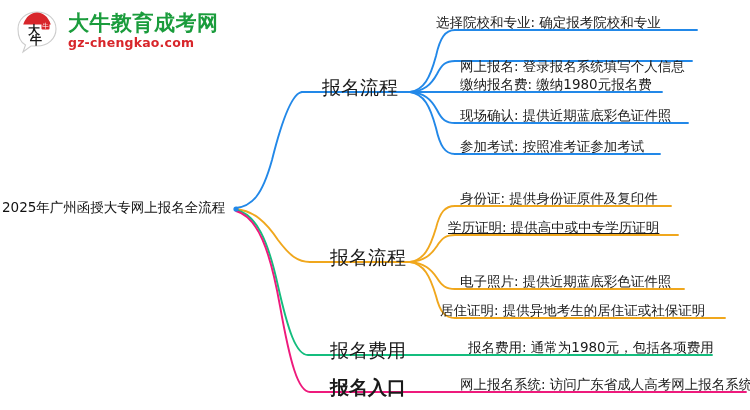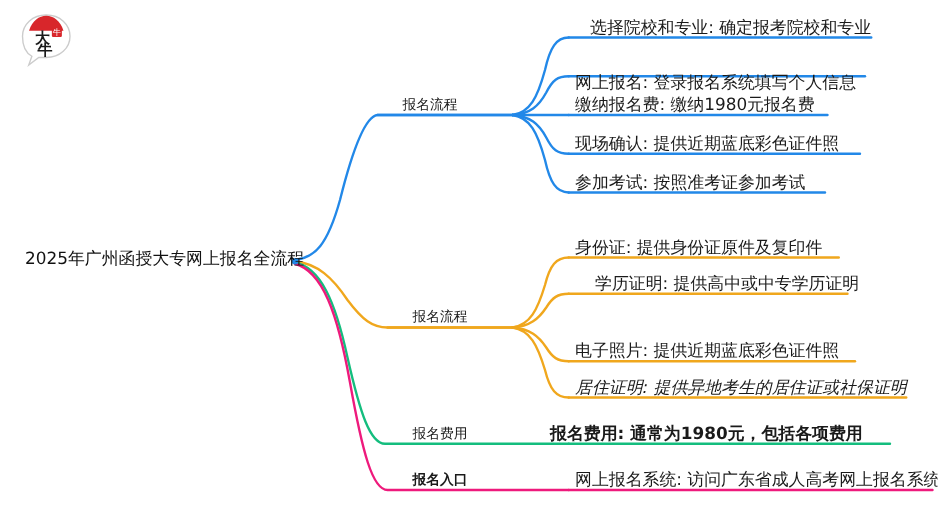--- a/index.html
+++ b/index.html
@@ -64,21 +64,21 @@
     position: absolute;
     white-space: nowrap;
     color: #1a1a1a;
     font-size: 13.5px;
     line-height: 1;
   }
   #root-label {
     font-size: 13.5px;
     color: #111;
   }
-  .branch-label { font-size: 11px; }
+  .branch-label { font-size: 19px; }
   .leaf-label   { font-size: 13.5px; }
 </style>
 </head>
 <body>
 
 <div id="logo-block">
   <div id="logo-mark">
     <svg width="46" height="46" viewBox="0 0 46 46" aria-hidden="true">
 
       <path d="M23 4 C34 4 42 11.5 42 21 C42 30.5 34 38 23 38 L17 38 L9 44 L11.5 37 C6 34 4 27.8 4 21 C4 11.5 12 4 23 4 Z" fill="#ffffff" stroke="#cccccc" stroke-width="1.1"></path>
@@ -86,20 +86,22 @@
       <path d="M9.2 16.5 C12 8.5 17.2 4.6 23 4.6 C28.8 4.6 34 8.5 36.8 16.5 Z" fill="#d8262b"></path>
 
       <rect x="27.5" y="13.5" width="8" height="8" rx="1" fill="#d8262b"></rect>
       <text x="31.5" y="20" font-size="6.5" fill="#ffffff" text-anchor="middle" font-family="DejaVu Sans, sans-serif">牛</text>
 
       <text x="20" y="26" font-size="12" fill="#1a1a1a" text-anchor="middle" font-family="DejaVu Sans, sans-serif" font-weight="bold">大</text>
       <text x="22" y="36" font-size="12" fill="#1a1a1a" text-anchor="middle" font-family="DejaVu Sans, sans-serif" font-weight="bold">牛</text>
     </svg>
   </div>
   <div id="logo-text-wrap">
+    <div id="logo-title">大牛教育成考网</div>
+    <div id="logo-sub">gz-chengkao.com</div>
   </div>
 </div>
 
 <svg id="map-svg" viewBox="0 0 750 410">
   <g fill="none" stroke-width="1.9" stroke-linecap="round">
 
     <path stroke="#2288e8" d="M236,208 C252,206 262,196 272,160 C282,120 292,93 302,92 L410,92"></path>
 
     <path stroke="#2288e8" d="M410,92 C424,90 430,78 436,56 C440,38 445,30 455,30"></path>
     <path stroke="#2288e8" d="M410,92 C424,91 431,85 437,74 C442,64 446,61 455,61"></path>
@@ -129,33 +131,33 @@
     <path stroke="#14bd7e" d="M236,210 C256,214 268,240 278,286 C288,330 296,355 308,355 L455,355"></path>
     <path stroke="#14bd7e" d="M455,355 L712,355"></path>
 
     <path stroke="#ee1a7c" d="M236,211 C258,217 270,250 280,306 C290,362 298,392 310,392 L455,392"></path>
     <path stroke="#ee1a7c" d="M455,392 L746,392"></path>
 
     <circle cx="236" cy="209" r="2.6" fill="#2288e8" stroke="none"></circle>
   </g>
 </svg>
 
-<div class="node-label" id="root-label" style="left:20px; top:201px;">2025年广州函授大专网上报名全流程</div>
+<div class="node-label" id="root-label" style="left:2px; top:201px;">2025年广州函授大专网上报名全流程</div>
 
 <div class="node-label branch-label" style="left:322px; top:78px;">报名流程</div>
 <div class="node-label branch-label" style="left:330px; top:248px;">报名流程</div>
 <div class="node-label branch-label" style="left:330px; top:341px;">报名费用</div>
 <div class="node-label branch-label" style="left:330px; top:378px;font-weight:bold;">报名入口</div>
 
-<div class="node-label leaf-label" style="left:472px; top:16px;">选择院校和专业: 确定报考院校和专业</div>
+<div class="node-label leaf-label" style="left:436px; top:16px;">选择院校和专业: 确定报考院校和专业</div>
 <div class="node-label leaf-label" style="left:460px; top:60px;">网上报名: 登录报名系统填写个人信息</div>
 <div class="node-label leaf-label" style="left:460px; top:78px;">缴纳报名费: 缴纳1980元报名费</div>
 <div class="node-label leaf-label" style="left:460px; top:109px;">现场确认: 提供近期蓝底彩色证件照</div>
 <div class="node-label leaf-label" style="left:460px; top:140px;text-align:right;">参加考试: 按照准考证参加考试</div>
 
 <div class="node-label leaf-label" style="left:460px; top:192px;">身份证: 提供身份证原件及复印件</div>
-<div class="node-label leaf-label" style="left:476px; top:221px;">学历证明: 提供高中或中专学历证明</div>
+<div class="node-label leaf-label" style="left:448px; top:221px;text-decoration:underline;">学历证明: 提供高中或中专学历证明</div>
 <div class="node-label leaf-label" style="left:460px; top:275px;">电子照片: 提供近期蓝底彩色证件照</div>
-<div class="node-label leaf-label" style="left:460px; top:304px;font-style:italic;">居住证明: 提供异地考生的居住证或社保证明</div>
+<div class="node-label leaf-label" style="left:440px; top:304px;">居住证明: 提供异地考生的居住证或社保证明</div>
 
-<div class="node-label leaf-label" style="left:440px; top:341px;font-weight:bold;">报名费用: 通常为1980元，包括各项费用</div>
+<div class="node-label leaf-label" style="left:468px; top:341px;">报名费用: 通常为1980元，包括各项费用</div>
 
 <div class="node-label leaf-label" style="left:460px; top:378px;">网上报名系统: 访问广东省成人高考网上报名系统</div>
 
 </body></html>

